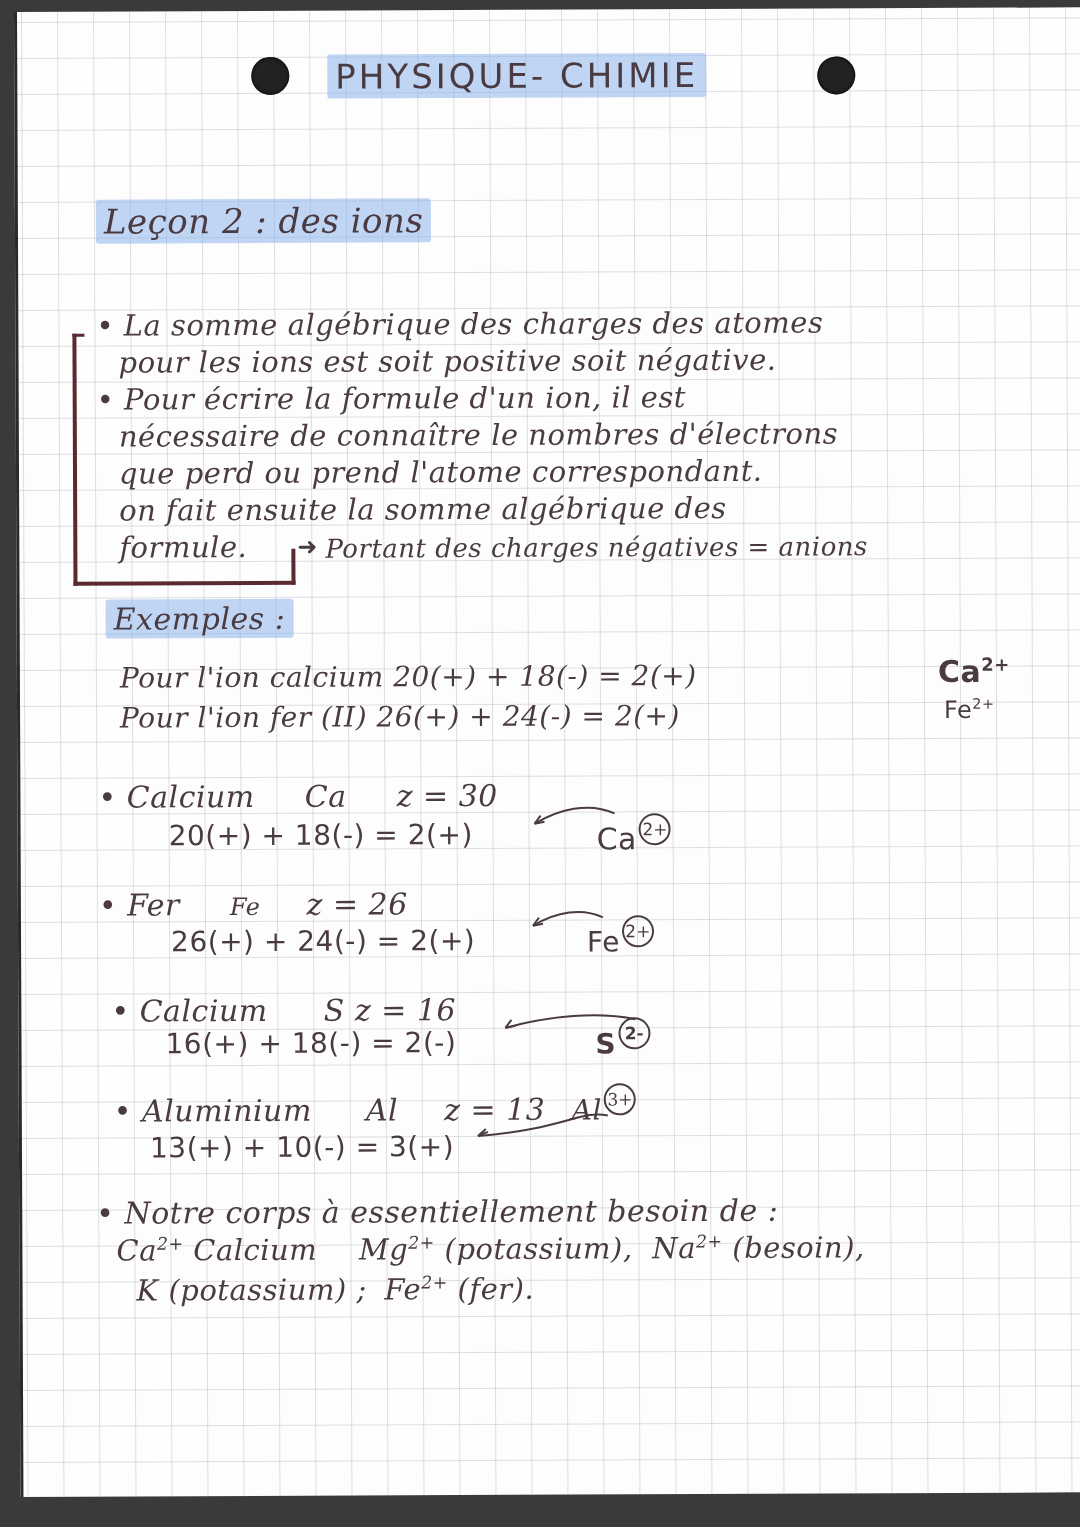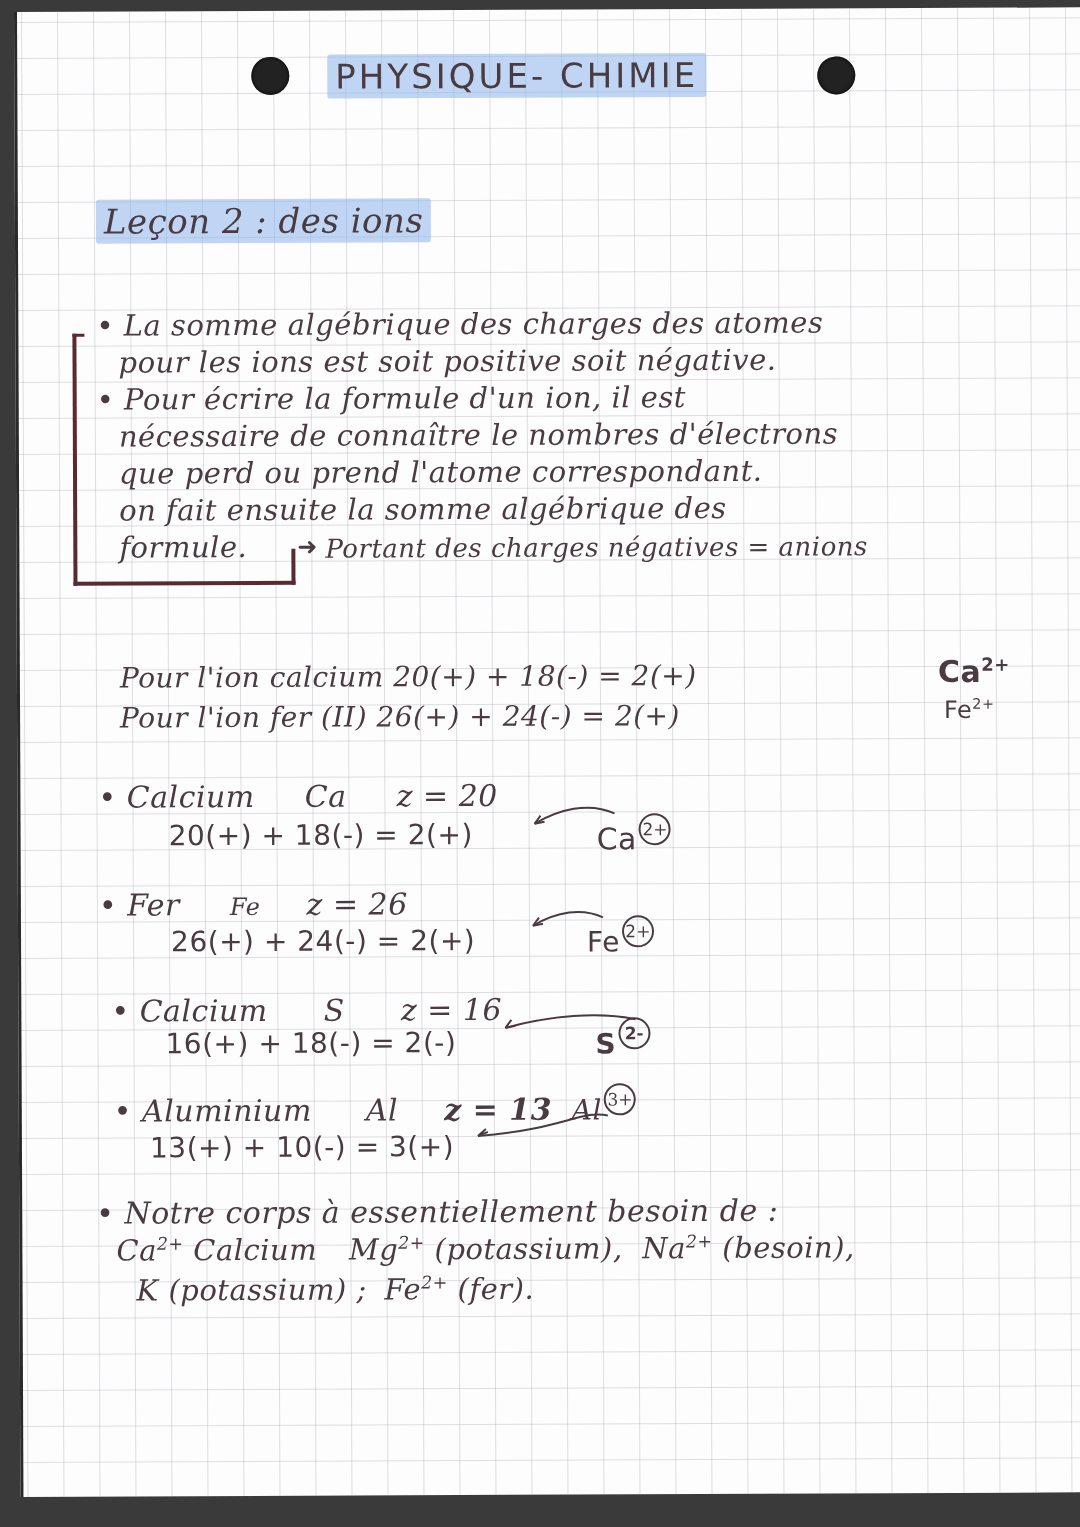--- a/index.html
+++ b/index.html
@@ -73,34 +73,37 @@
   <div class="hw para script" style="left:78px; top:296px;">• La somme algébrique des charges des atomes</div>
   <div class="hw para script" style="left:100px; top:333px;">pour les ions est soit positive soit négative.</div>
   <div class="hw para script" style="left:78px; top:370px;">• Pour écrire la formule d'un ion, il est</div>
   <div class="hw para script" style="left:100px; top:407px;">nécessaire de connaître le nombres d'électrons</div>
   <div class="hw para script" style="left:100px; top:444px;">que perd ou prend l'atome correspondant.</div>
   <div class="hw para script" style="left:100px; top:481px;">on fait ensuite la somme algébrique des</div>
   <div class="hw para script" style="left:100px; top:518px;">formule.</div>
   <div class="hw" style="left:278px; top:522px; font-size:24px; color:#4a3b42;">➜</div>
   <div class="hw para script" style="left:306px; top:520px; font-size:26px;">Portant des charges négatives = anions</div>
 
+  <div class="hw exemples script">
+    <span class="hl">Exemples :</span>
+  </div>
 
   <div class="hw ex-line script" style="left:100px; top:650px;">Pour l'ion calcium 20(+) + 18(-) = 2(+)</div>
   <div class="hw ex-line script" style="left:100px; top:690px;">Pour l'ion fer (II) 26(+) + 24(-) = 2(+)</div>
   <div class="hw sym" style="left:918px; top:646px;font-weight:bold;">
     <span>Ca</span><sup>2+</sup>
   </div>
   <div class="hw sym" style="left:924px; top:688px; font-size:24px;">
     <span>Fe</span><sup>2+</sup>
   </div>
 
   <div class="hw ex-line script" style="left:78px; top:768px; font-size:30px;">
     <span class="bullet">Calcium</span>
     <span style="margin-left:40px;">Ca</span>
-    <span style="margin-left:40px;">z = 20</span>
+    <span style="margin-left:40px;">z = 30</span>
   </div>
   <div class="hw ex-line" style="left:148px; top:808px;">20(+) + 18(-) = 2(+)</div>
   <svg class="arrow" style="left:508px; top:790px;" width="90" height="40">
     <path d="M86 14 C60 2, 30 10, 6 24" stroke="#4a3b42" stroke-width="2" fill="none"></path>
     <path d="M6 24 l10 -2 M6 24 l6 -8" stroke="#4a3b42" stroke-width="2" fill="none"></path>
   </svg>
   <div class="hw sym" style="left:576px; top:804px;">
     <span>Ca</span><span class="circ">2+</span>
   </div>
 
@@ -114,50 +117,50 @@
     <path d="M76 12 C55 2, 30 6, 6 20" stroke="#4a3b42" stroke-width="2" fill="none"></path>
     <path d="M6 20 l10 -2 M6 20 l6 -8" stroke="#4a3b42" stroke-width="2" fill="none"></path>
   </svg>
   <div class="hw sym" style="left:566px; top:906px; font-size:28px;">
     <span>Fe</span><span class="circ">2+</span>
   </div>
 
   <div class="hw ex-line script" style="left:90px; top:982px; font-size:30px;">
     <span class="bullet">Calcium</span>
     <span style="margin-left:46px;">S</span>
-    <span style="margin-left:46px;">z = 16</span>
+    <span style="">z = 16</span>
   </div>
   <div class="hw ex-line" style="left:144px; top:1016px;">16(+) + 18(-) = 2(-)</div>
   <svg class="arrow" style="left:478px; top:1002px;" width="140" height="30">
     <path d="M136 8 C100 0, 50 4, 6 16" stroke="#4a3b42" stroke-width="2" fill="none"></path>
     <path d="M6 16 l10 -2 M6 16 l6 -8" stroke="#4a3b42" stroke-width="2" fill="none"></path>
   </svg>
   <div class="hw sym" style="left:574px; top:1008px; font-size:28px;font-weight:bold;">
     <span>S</span><span class="circ">2-</span>
   </div>
 
   <div class="hw ex-line script" style="left:92px; top:1082px; font-size:30px;">
     <span class="bullet">Aluminium</span>
     <span style="margin-left:44px;">Al</span>
-    <span style="margin-left:36px;font-weight:bold;">z = 13</span>
+    <span style="margin-left:36px;">z = 13</span>
   </div>
   <div class="hw ex-line" style="left:128px; top:1120px;">13(+) + 10(-) = 3(+)</div>
   <svg class="arrow" style="left:450px; top:1100px;" width="140" height="36">
     <path d="M136 6 C110 0, 90 20, 6 26" stroke="#4a3b42" stroke-width="2" fill="none"></path>
     <path d="M6 26 l10 -4 M6 26 l8 -7" stroke="#4a3b42" stroke-width="2" fill="none"></path>
   </svg>
   <div class="hw sym script" style="left:550px; top:1074px; font-size:28px;">
     <span>Al</span><span class="circ" style="font-style:normal;">3+</span>
   </div>
 
   <div class="hw ex-line script" style="left:74px; top:1184px; font-size:30px;">• Notre corps à essentiellement besoin de :</div>
   <div class="hw ex-line script" style="left:94px; top:1222px; font-size:29px;">
     <span>Ca</span><sup>2+</sup>
     <span>Calcium</span>
-    <span style="margin-left:22px;">Mg</span><sup>2+</sup>
+    <span style="margin-left:32px;">Mg</span><sup>2+</sup>
     <span>(potassium),</span>
     <span style="margin-left:10px;">Na</span><sup>2+</sup>
     <span>(besoin),</span>
   </div>
   <div class="hw ex-line script" style="left:114px; top:1262px; font-size:29px;">
     <span>K</span>
     <span>(potassium) ;</span>
     <span style="margin-left:8px;">Fe</span><sup>2+</sup>
     <span>(fer).</span>
   </div>

